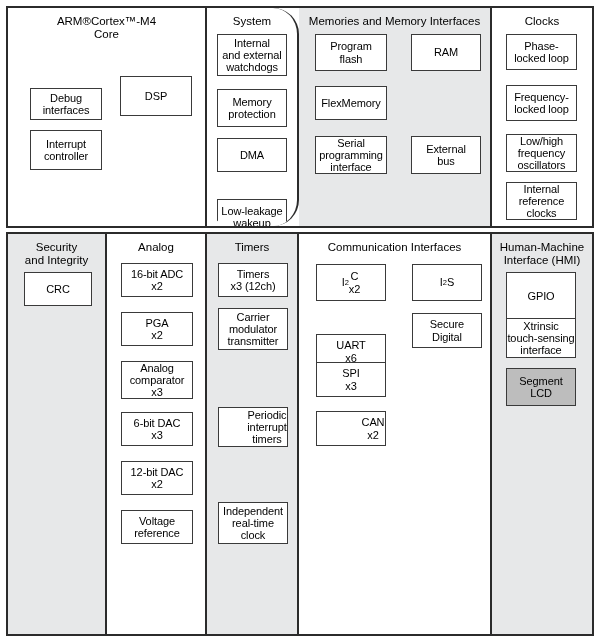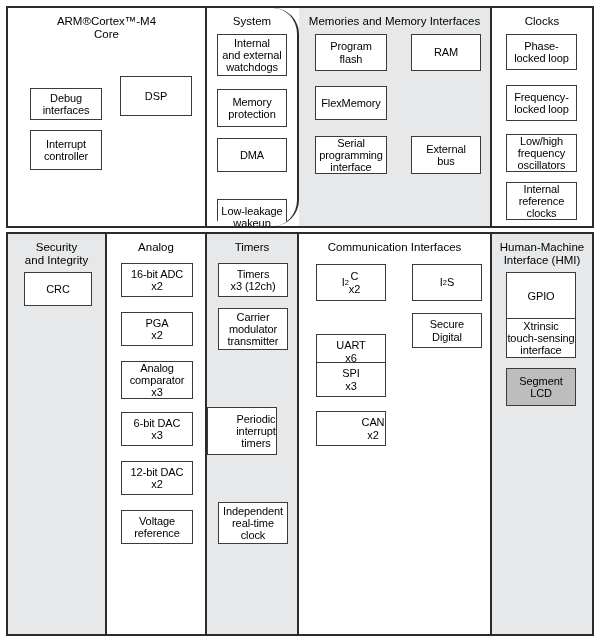--- a/index.html
+++ b/index.html
@@ -185,21 +185,21 @@
     </div>
 
     <div class="col shaded" id="col-timers">
       <div class="col-title">Timers</div>
       <div class="blocks">
         <div class="block" style="left:11px; top:29px; width:70px; height:34px;">Timers
 x3 (12ch)</div>
         <div class="block" style="left:11px; top:74px; width:70px; height:42px;">Carrier
 modulator
 transmitter</div>
-        <div class="block" style="left:0; top:173px; width:70px; height:48px;padding-left:28px;">Periodic
+        <div class="block" style="left:11px; top:173px; width:70px; height:40px;padding-left:28px;">Periodic
 interrupt
 timers</div>
         <div class="block" style="left:11px; top:268px; width:70px; height:42px;">Independent
 real-time
 clock</div>
       </div>
     </div>
 
     <div class="col" id="col-comm">
       <div class="col-title">Communication Interfaces</div>

